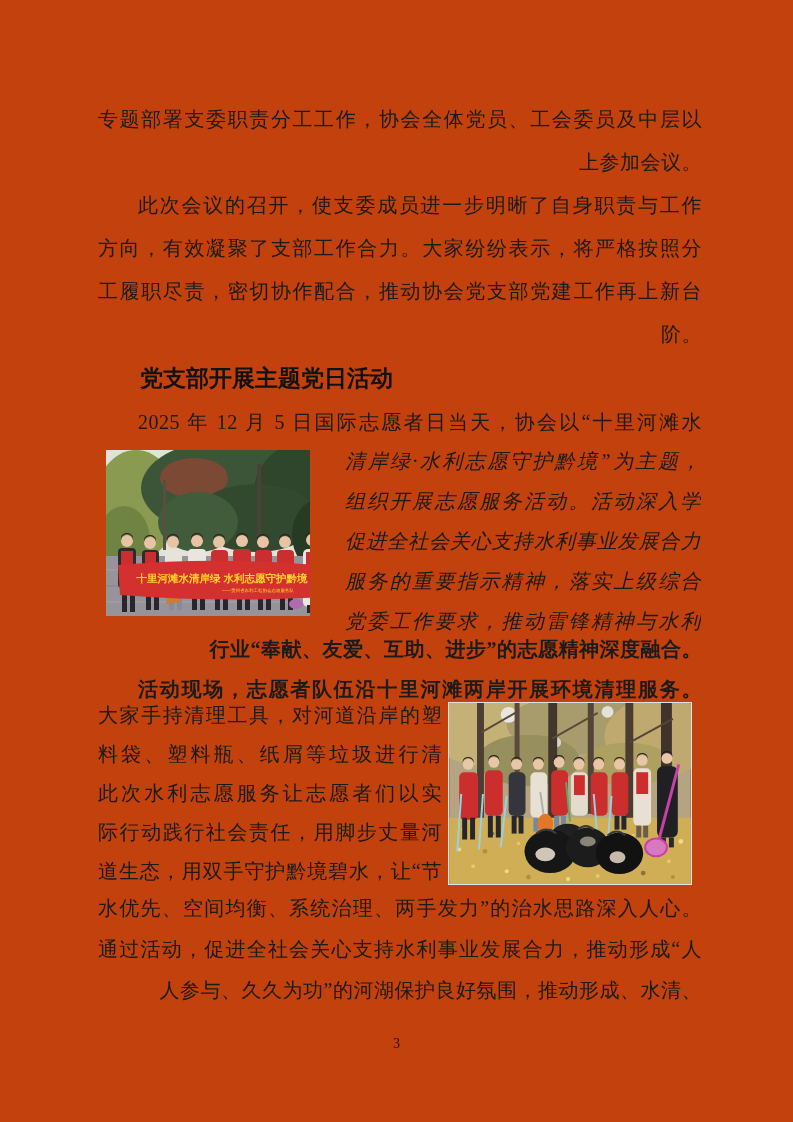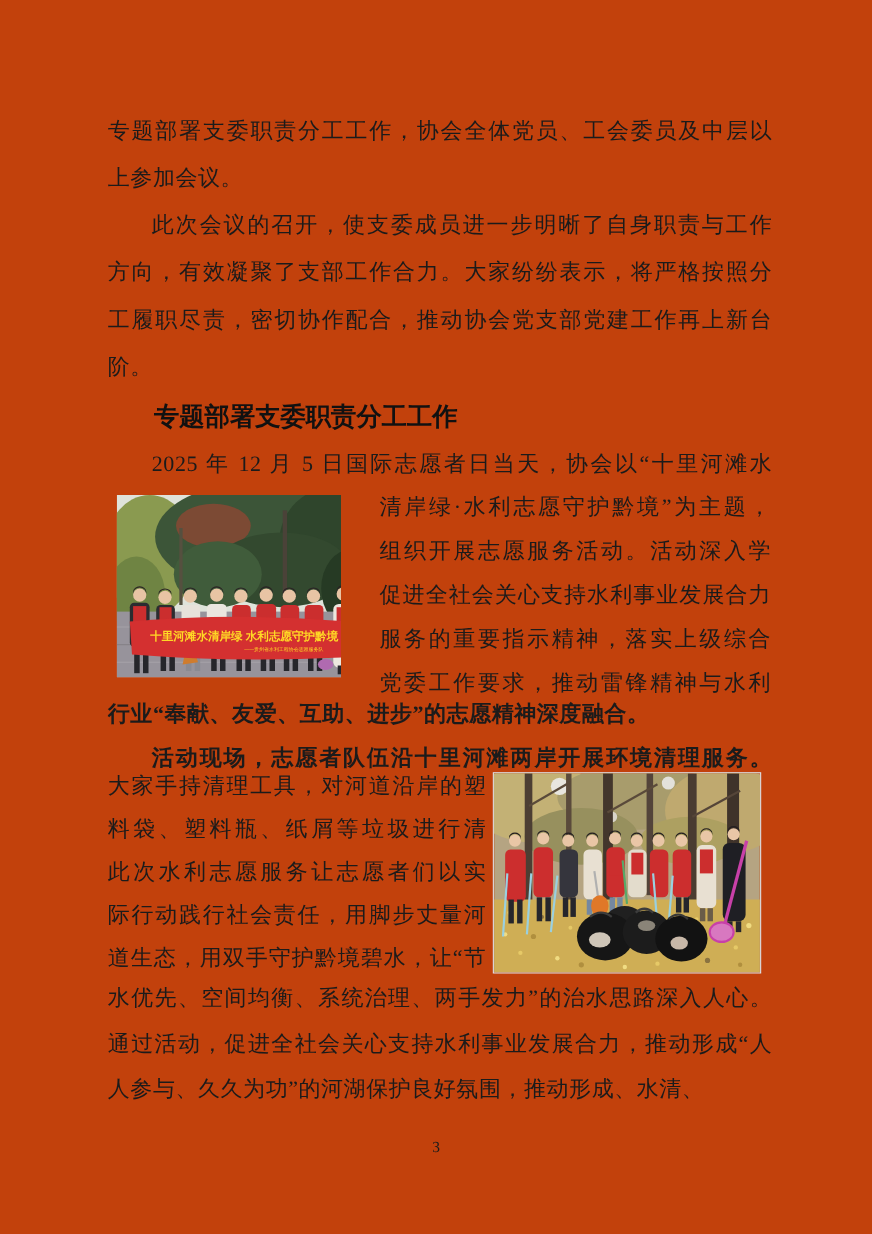--- a/index.html
+++ b/index.html
@@ -4,28 +4,28 @@
 <style>
   html,body{margin:0;padding:0;background:#ffffff;}
   .page{
     position:relative;width:793px;height:1122px;background:#c2410c;
     overflow:hidden;color:#1b1b1b;
     font-family:"Liberation Serif","DejaVu Serif",serif;
   }
   .sec{position:absolute;left:98px;width:604px;}
   .ln{
     font-size:20px;line-height:43px;height:43px;overflow:hidden;
-    letter-spacing:.5px;text-align:left;white-space:normal;
+    letter-spacing:.5px;text-align:right;white-space:normal;
   }
   .just{text-align:justify;text-align-last:justify;}
   .ind{text-indent:40px;}
   .sec-a{top:98px;}
   .sec-b{top:401px;}
   .sec-c{left:345px;top:441px;width:356px;}
-  .sec-c .ln{line-height:40px;height:40px;}
+  .sec-c .ln{line-height:40px;height:40px;font-style:italic;}
   .sec-d{top:628px;font-weight:bold;}
   .sec-e{top:668px;font-weight:bold;}
   .sec-f{top:696px;width:344px;}
   .sec-f .ln{line-height:39px;height:39px;}
   .sec-g{top:888px;}
   .sec-g .ln{line-height:41px;height:41px;}
   .heading{
     position:absolute;left:98px;top:356px;width:604px;
     font-family:"Liberation Sans","DejaVu Sans",sans-serif;
     font-size:23px;font-weight:bold;line-height:44px;text-indent:42px;color:#111;
@@ -46,21 +46,21 @@
 
   <div class="sec sec-a">
     <div class="ln just">专题部署支委职责分工工作，协会全体党员、工会委员及中层以</div>
     <div class="ln">上参加会议。</div>
     <div class="ln just ind">此次会议的召开，使支委成员进一步明晰了自身职责与工作</div>
     <div class="ln just">方向，有效凝聚了支部工作合力。大家纷纷表示，将严格按照分</div>
     <div class="ln just">工履职尽责，密切协作配合，推动协会党支部党建工作再上新台</div>
     <div class="ln">阶。</div>
   </div>
 
-  <div class="heading">专题部署支委职责分工工作</div>
+  <div class="heading">党支部开展主题党日活动</div>
 
   <div class="sec sec-b">
     <div class="ln just ind">2025 年 12 月 5 日国际志愿者日当天，协会以“十里河滩水</div>
   </div>
 
   <div class="photo photo1">
     <svg width="232" height="166" viewBox="0 0 232 166" xmlns="http://www.w3.org/2000/svg">
       <rect width="232" height="166" fill="#dfe3da"></rect>
 
       <ellipse cx="30" cy="55" rx="42" ry="55" fill="#8a9a50"></ellipse>

